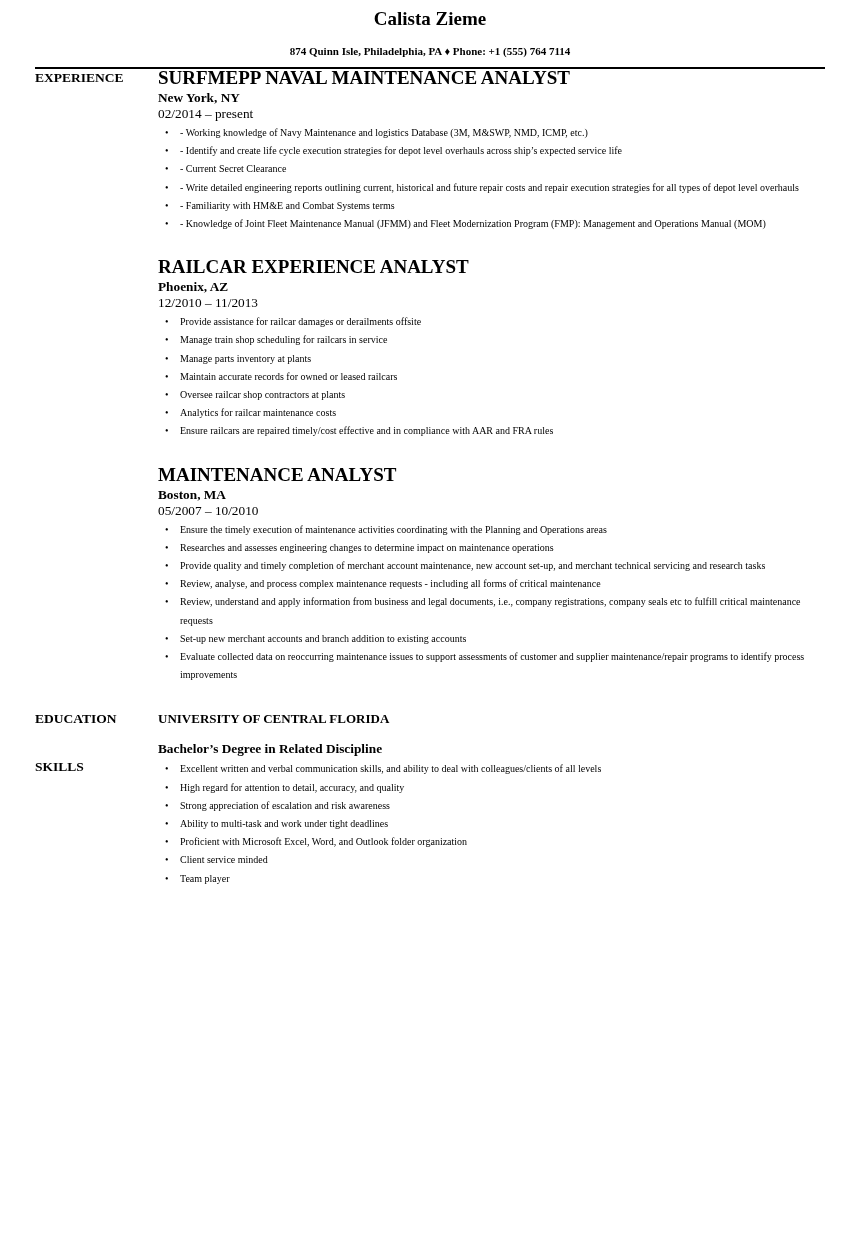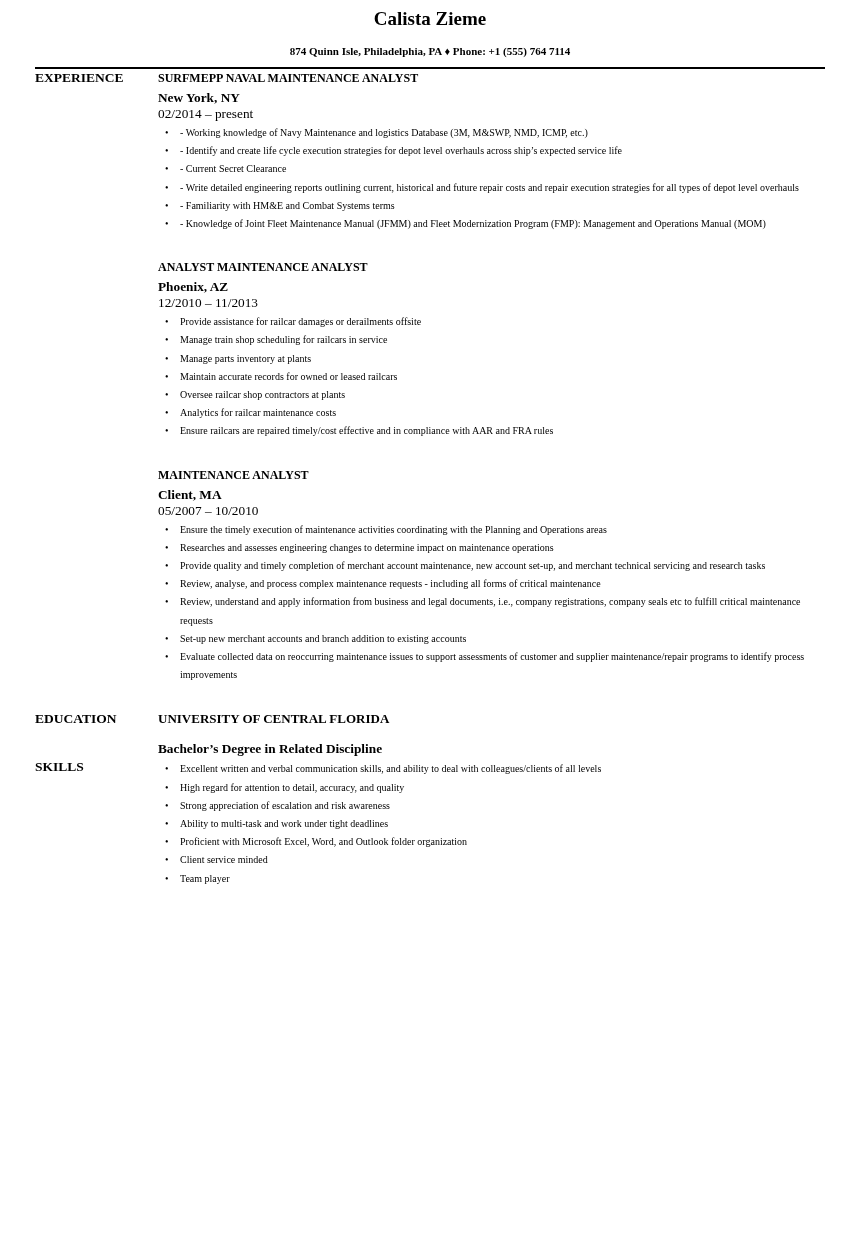--- a/index.html
+++ b/index.html
@@ -42,21 +42,21 @@
     flex-shrink: 0;
     font-weight: bold;
     font-size: 13.5px;
     line-height: 18px;
   }
   .section-content { flex: 1; min-width: 0; }
 
   
   .job { margin-bottom: 25px; }
   .job:last-child { margin-bottom: 0; }
-  .job-title { font-weight: bold; font-size: 12px; line-height: 18px; margin-bottom: 2px; }
+  .job-title { font-weight: bold; font-size: 19px; line-height: 18px; margin-bottom: 2px; }
   .job-location { font-weight: bold; font-size: 13.3px; line-height: 17px; }
   .job-dates { font-size: 13.3px; line-height: 16px; }
 
   
   ul.bullets { margin: 2px 0 0 0; padding: 0; list-style: none; }
   ul.bullets li {
     position: relative;
     padding-left: 22px;
     font-size: 10px;
     line-height: 18.2px;
@@ -94,38 +94,38 @@
         <li>- Working knowledge of Navy Maintenance and logistics Database (3M, M&amp;SWP, NMD, ICMP, etc.)</li>
             <li>- Identify and create life cycle execution strategies for depot level overhauls across ship’s expected service life</li>
             <li>- Current Secret Clearance</li>
             <li>- Write detailed engineering reports outlining current, historical and future repair costs and repair execution strategies for all types of depot level overhauls</li>
             <li>- Familiarity with HM&amp;E and Combat Systems terms</li>
             <li>- Knowledge of Joint Fleet Maintenance Manual (JFMM) and Fleet Modernization Program (FMP): Management and Operations Manual (MOM)</li>
           </ul>
       </div>
 
       <div class="job">
-        <div class="job-title">ANALYST MAINTENANCE ANALYST</div>
+        <div class="job-title">RAILCAR EXPERIENCE ANALYST</div>
         <div class="job-location">Phoenix, AZ</div>
         <div class="job-dates">12/2010 – 11/2013</div>
         <ul class="bullets">
 
         <li>Provide assistance for railcar damages or derailments offsite</li>
             <li>Manage train shop scheduling for railcars in service</li>
             <li>Manage parts inventory at plants</li>
             <li>Maintain accurate records for owned or leased railcars</li>
             <li>Oversee railcar shop contractors at plants</li>
             <li>Analytics for railcar maintenance costs</li>
             <li>Ensure railcars are repaired timely/cost effective and in compliance with AAR and FRA rules</li>
           </ul>
       </div>
 
       <div class="job">
         <div class="job-title">MAINTENANCE ANALYST</div>
-        <div class="job-location">Client, MA</div>
+        <div class="job-location">Boston, MA</div>
         <div class="job-dates">05/2007 – 10/2010</div>
         <ul class="bullets">
 
         <li>Ensure the timely execution of maintenance activities coordinating with the Planning and Operations areas</li>
             <li>Researches and assesses engineering changes to determine impact on maintenance operations</li>
             <li>Provide quality and timely completion of merchant account maintenance, new account set-up, and merchant technical servicing and research tasks</li>
             <li>Review, analyse, and process complex maintenance requests - including all forms of critical maintenance</li>
             <li>Review, understand and apply information from business and legal documents, i.e., company registrations, company seals etc to fulfill critical maintenance requests</li>
             <li>Set-up new merchant accounts and branch addition to existing accounts</li>
             <li>Evaluate collected data on reoccurring maintenance issues to support assessments of customer and supplier maintenance/repair programs to identify process improvements</li>

